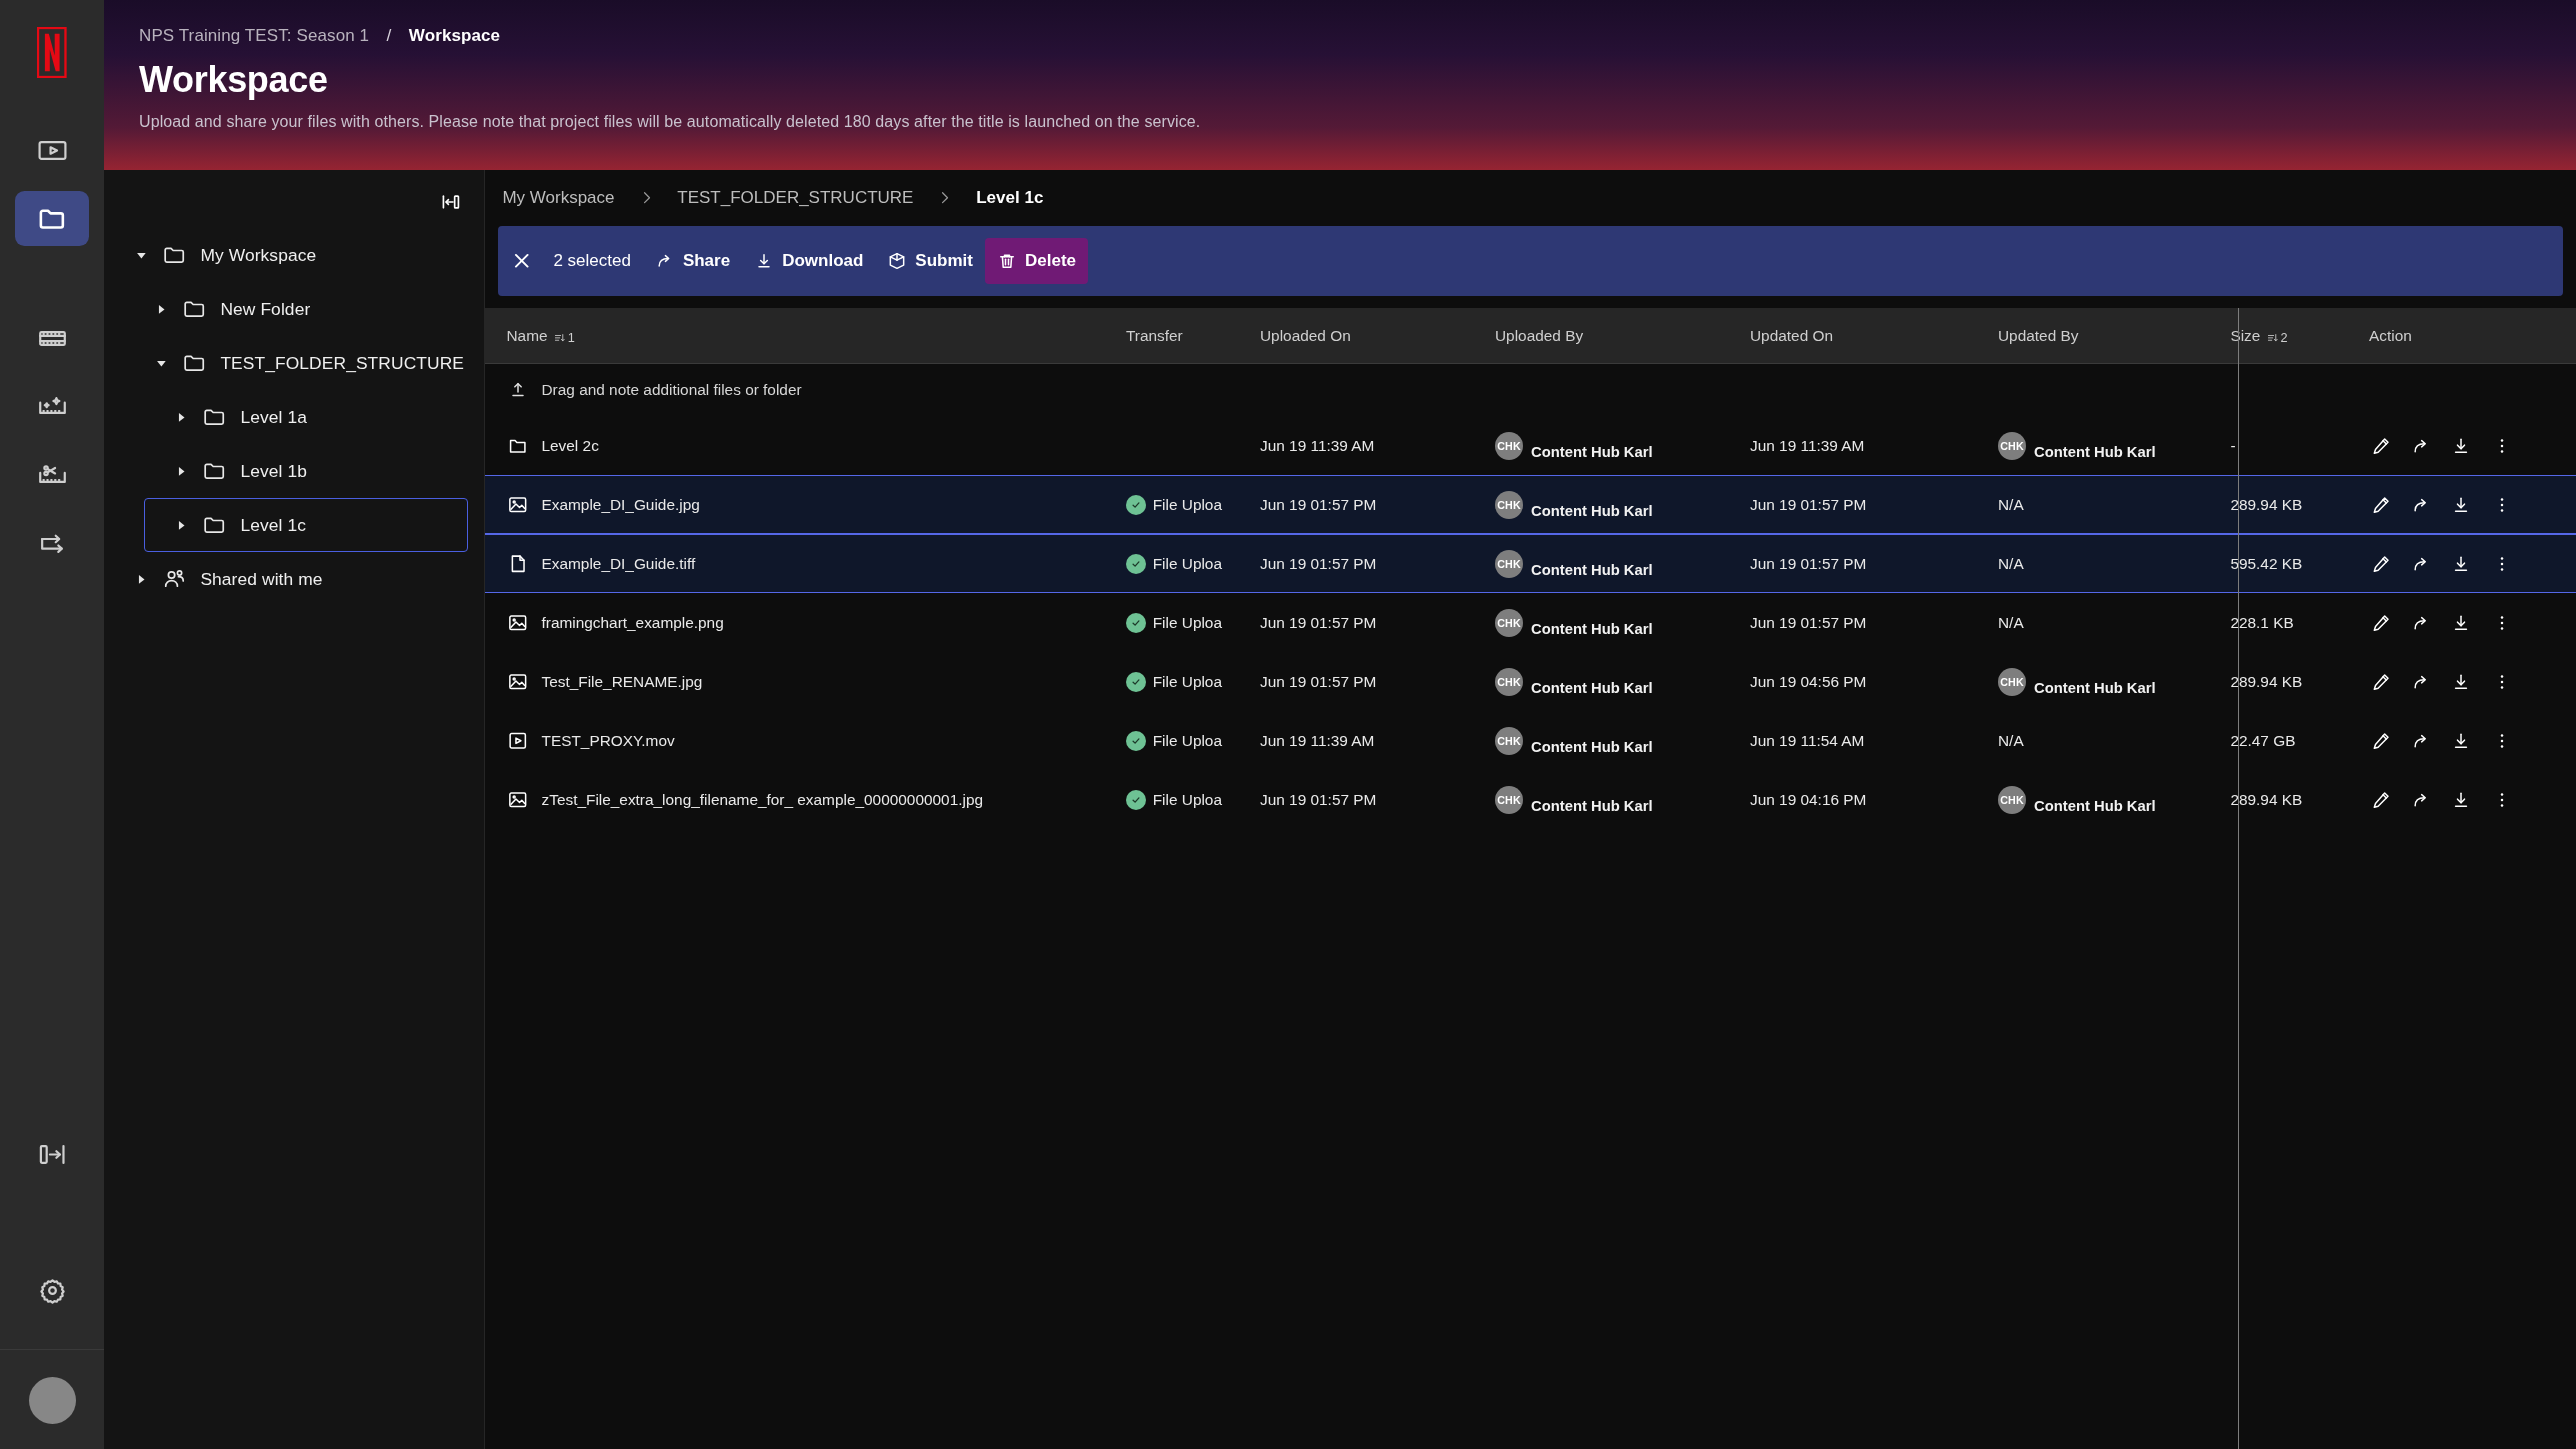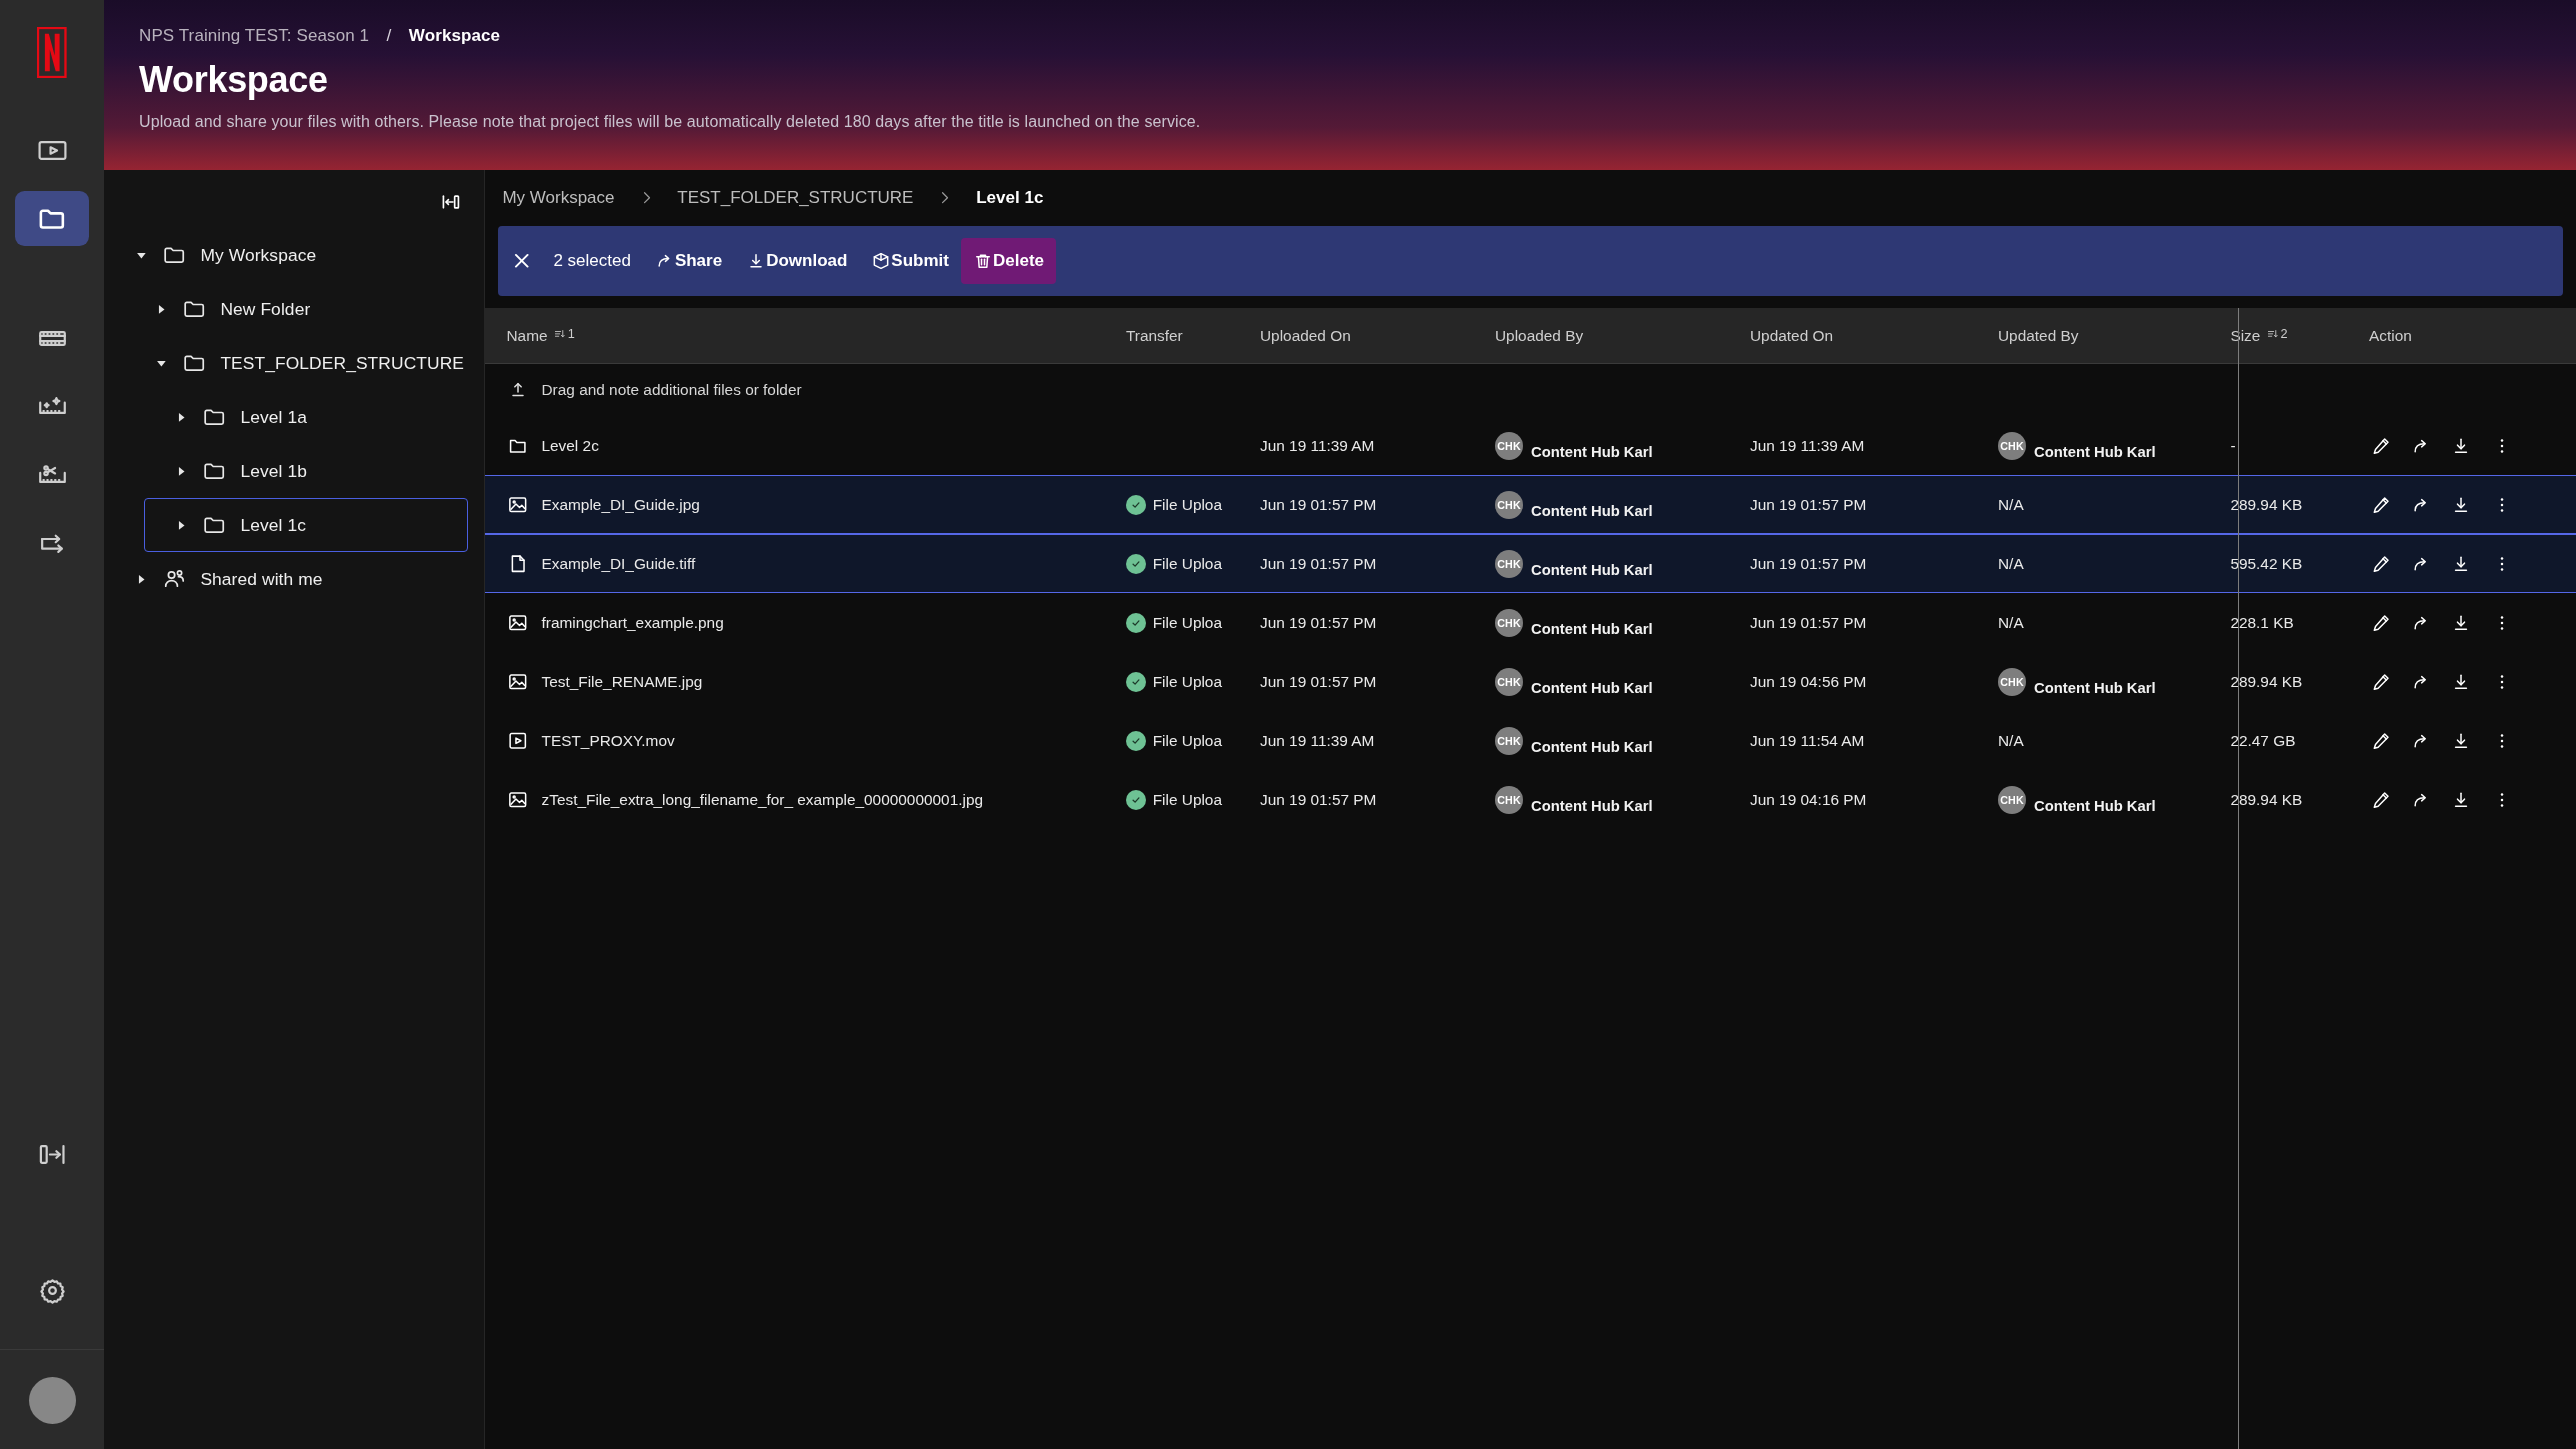--- a/index.html
+++ b/index.html
@@ -109,40 +109,40 @@
   .actionbar {
     margin: 0 13.4px 0 13.4px;
     height: 70px; background: #2e3874; border-radius: 4px;
     display: flex; align-items: center; padding-left: 8px; gap: 0;
     flex: 0 0 70px;
   }
   .ab-x { width: 31px; height: 31px; display:flex; align-items:center; justify-content:center; cursor:pointer; }
   .ab-x svg line { stroke: #ffffff; stroke-width: 2.2; stroke-linecap: round; }
   .ab-count { color: #ffffff; font-size: 17px; margin-left: 16px; margin-right: 12px; white-space: nowrap; }
   .ab-btn {
-    display: flex; align-items: center; height: 46px; padding: 0 12px;
+    display: flex; align-items: center; gap: 8px; height: 46px; padding: 0 12px;
     border-radius: 4px; cursor: pointer; color: #ffffff; font-size: 17px; font-weight: bold;
     white-space: nowrap;
   }
   .ab-btn.active { background: #701a75; }
   .ab-btn svg { width: 20px; height: 20px; }
   .ab-btn svg path, .ab-btn svg polyline, .ab-btn svg line, .ab-btn svg rect {
     stroke: #ffffff; stroke-width: 1.8; fill: none; stroke-linecap: round; stroke-linejoin: round;
   }
 
   
   .tbl { margin-top: 12px; flex: 1; min-height: 0; position: relative; }
   .thead {
     display: flex; align-items: center; height: 56px; background: #262626;
     color: #cfcfcf; font-size: 15.4px; position: relative;
   }
   .thead::after {
     content:''; position:absolute; left:0; right:0; bottom:0; height:0.7px; background:#3a3a3a;
   }
-  .th { display: flex; align-items: flex-start; gap: 6.7px; white-space: nowrap; }
+  .th { display: flex; align-items: flex-end; gap: 6.7px; white-space: nowrap; }
   .sort-badge { display:inline-flex; align-items:center; gap:2px; color:#cfcfcf; }
   .sort-badge svg { width: 11.4px; height: 12.7px; }
   .sort-badge svg line, .sort-badge svg polyline { stroke:#cfcfcf; stroke-width:1.8; fill:none; stroke-linecap:round; }
   .sort-num { font-size: 12.7px; }
 
   .col-name   { width: 641px; flex: 0 0 641px; padding-left: 21.5px; }
   .col-tr     { width: 134px; flex: 0 0 134px; overflow: hidden; }
   .col-upon   { width: 235px; flex: 0 0 235px; }
   .col-upby   { width: 255px; flex: 0 0 255px; }
   .col-updon  { width: 248px; flex: 0 0 248px; }

